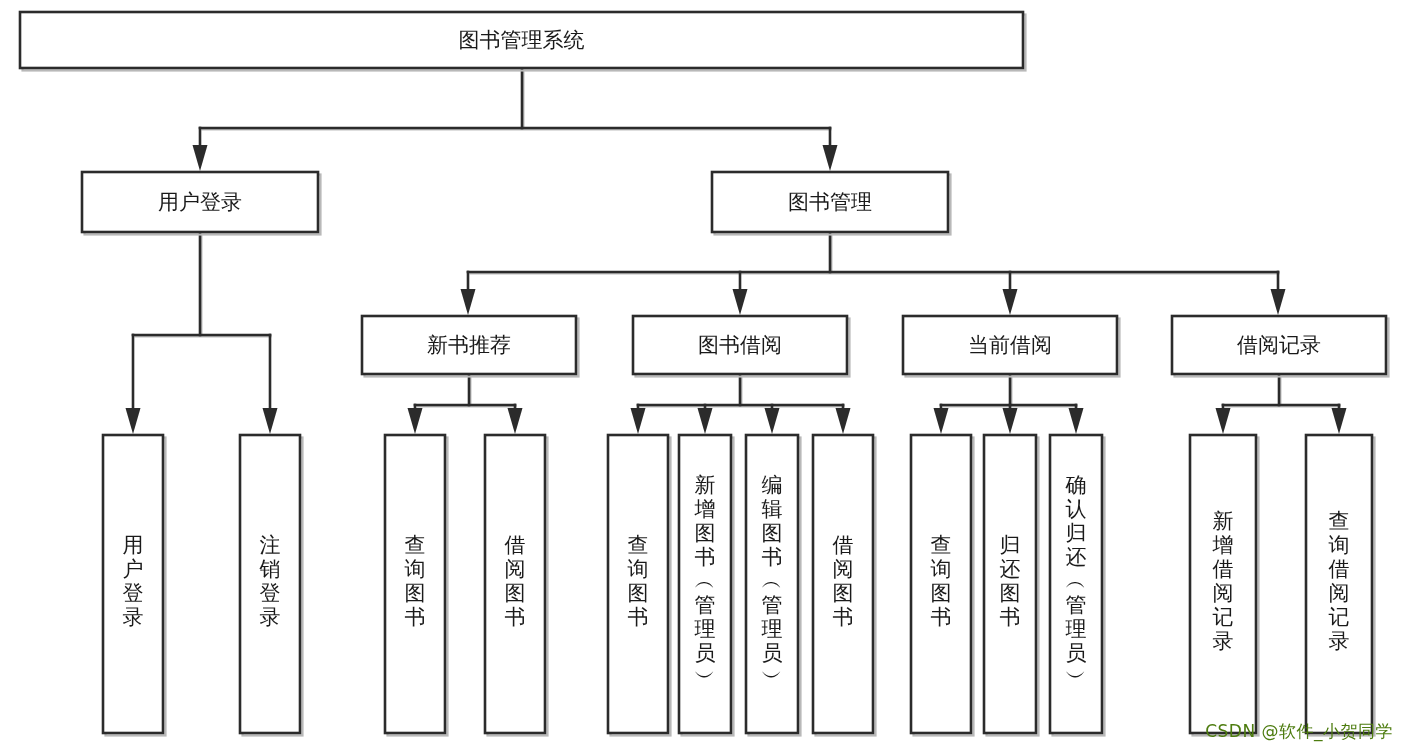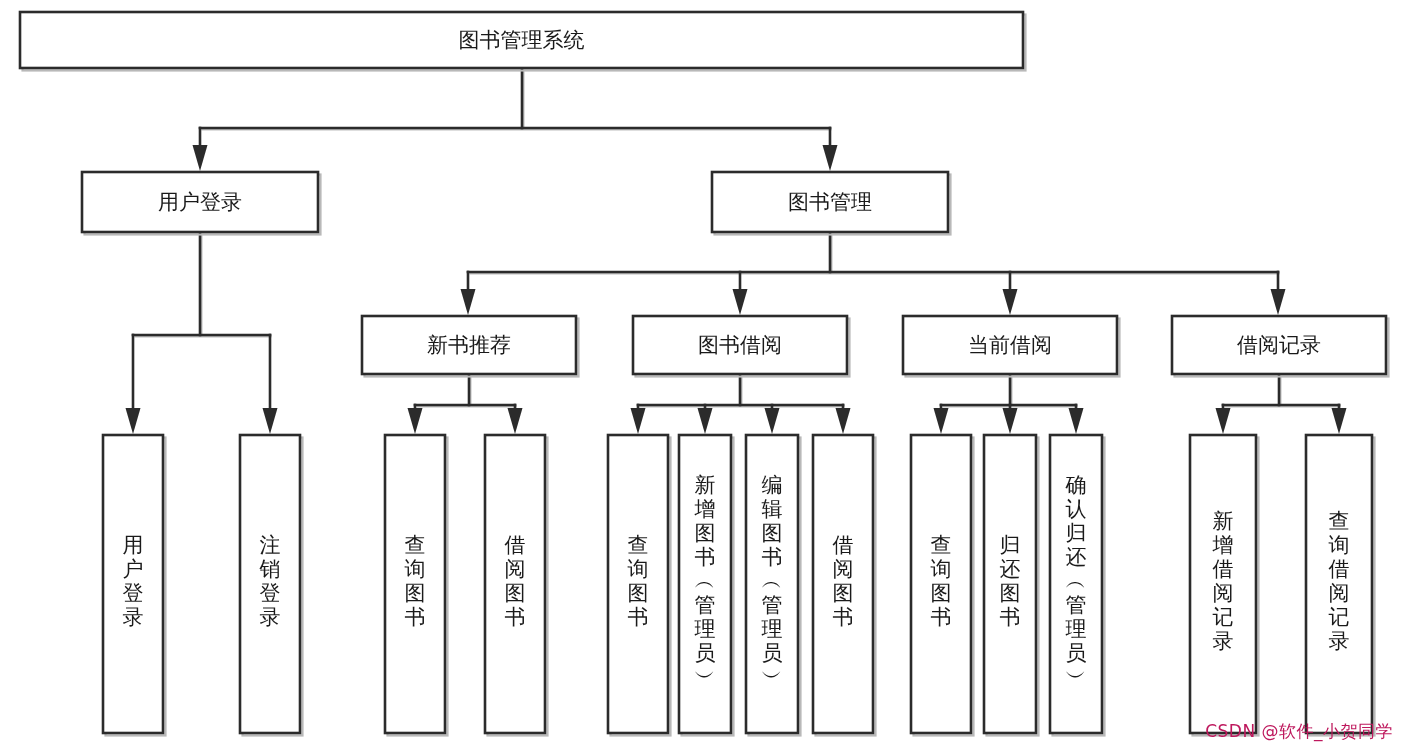--- a/index.html
+++ b/index.html
@@ -67,21 +67,21 @@
     fill: #1a1a1a;
     text-anchor: middle;
     white-space: pre;
   }
   .watermark {
     position: absolute;
     right: 12px;
     bottom: 4px;
     font-family: "DejaVu Sans", "Liberation Sans", sans-serif;
     font-size: 17px;
-    color: #be185d;
+    color: #4d7c0f;
     letter-spacing: 0.5px;
     user-select: none;
     pointer-events: none;
   }
 </style>
 </head>
 <body>
 
 <div id="diagram-root">
   <svg id="flow-svg" viewBox="0 0 1405 747">

